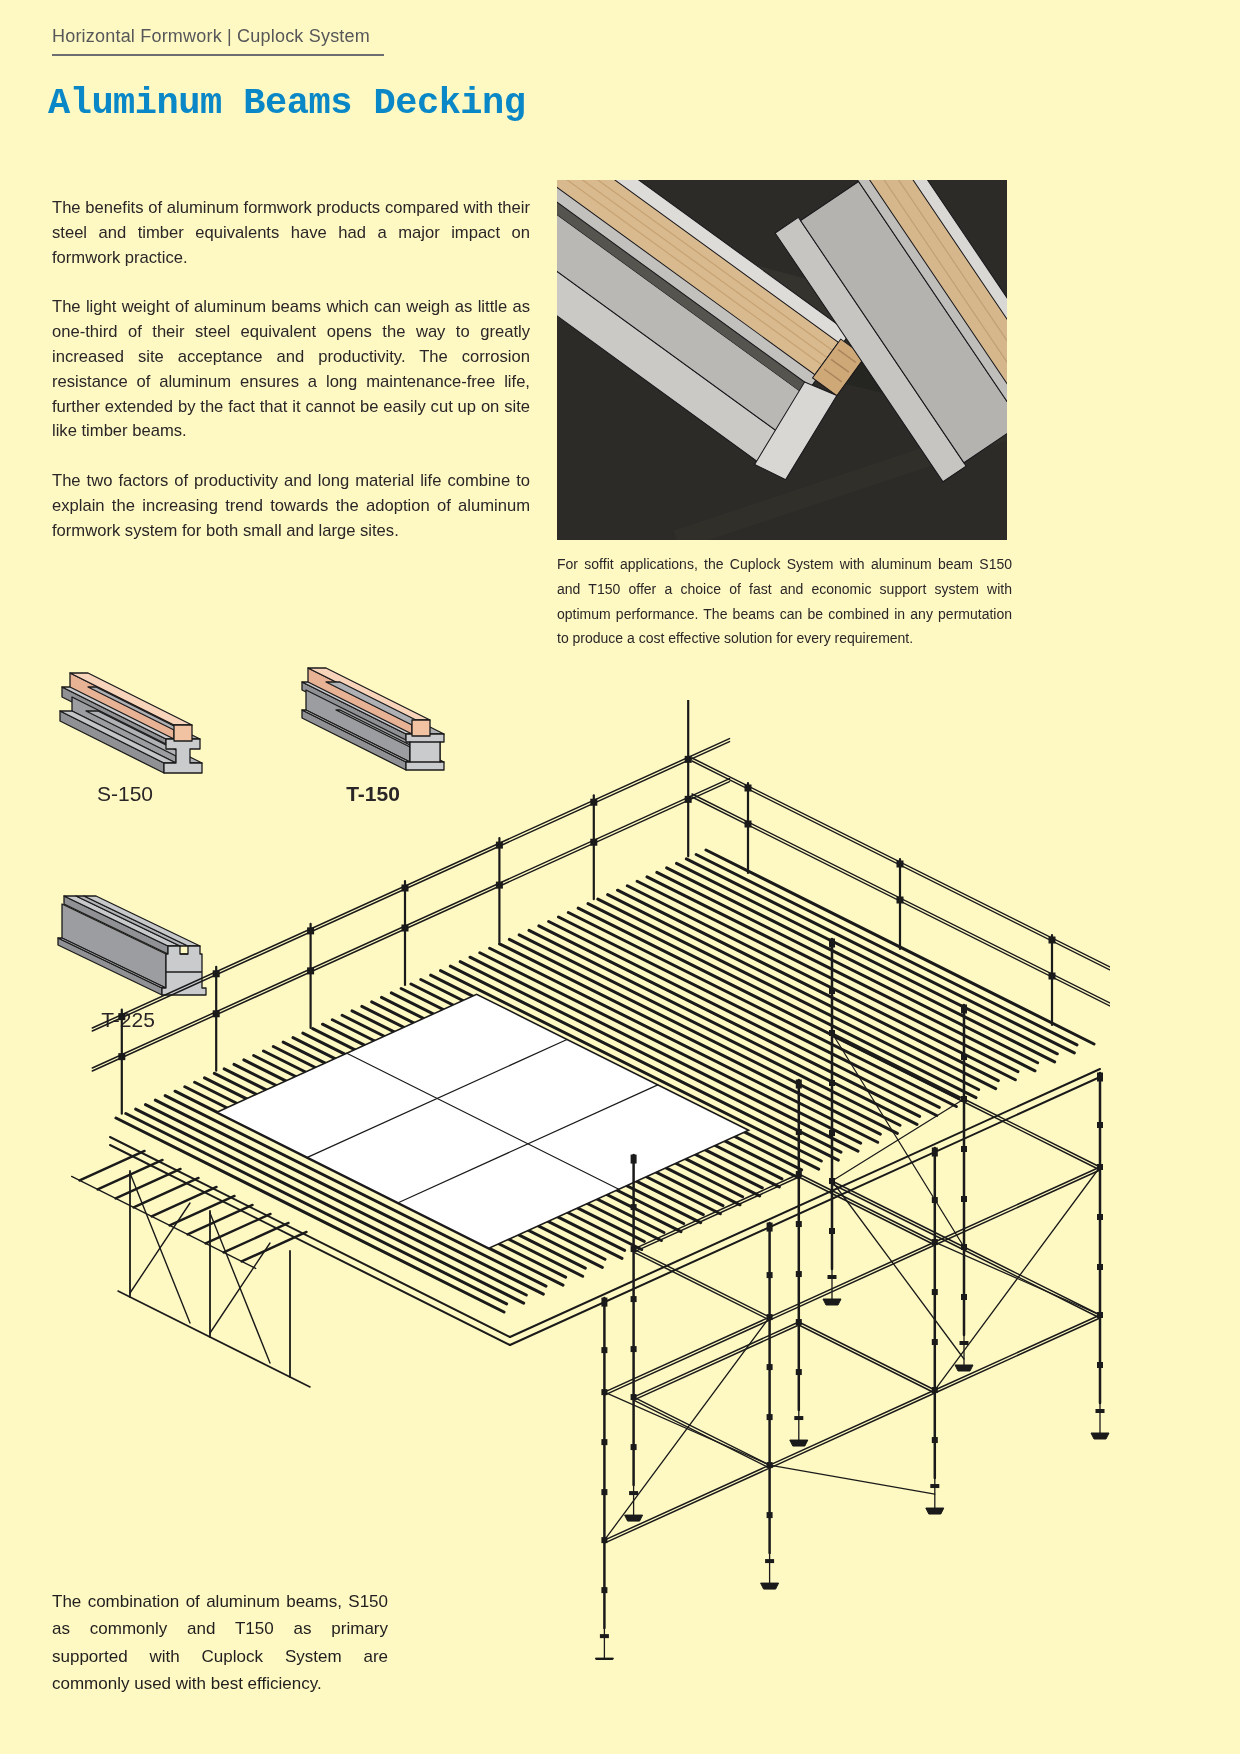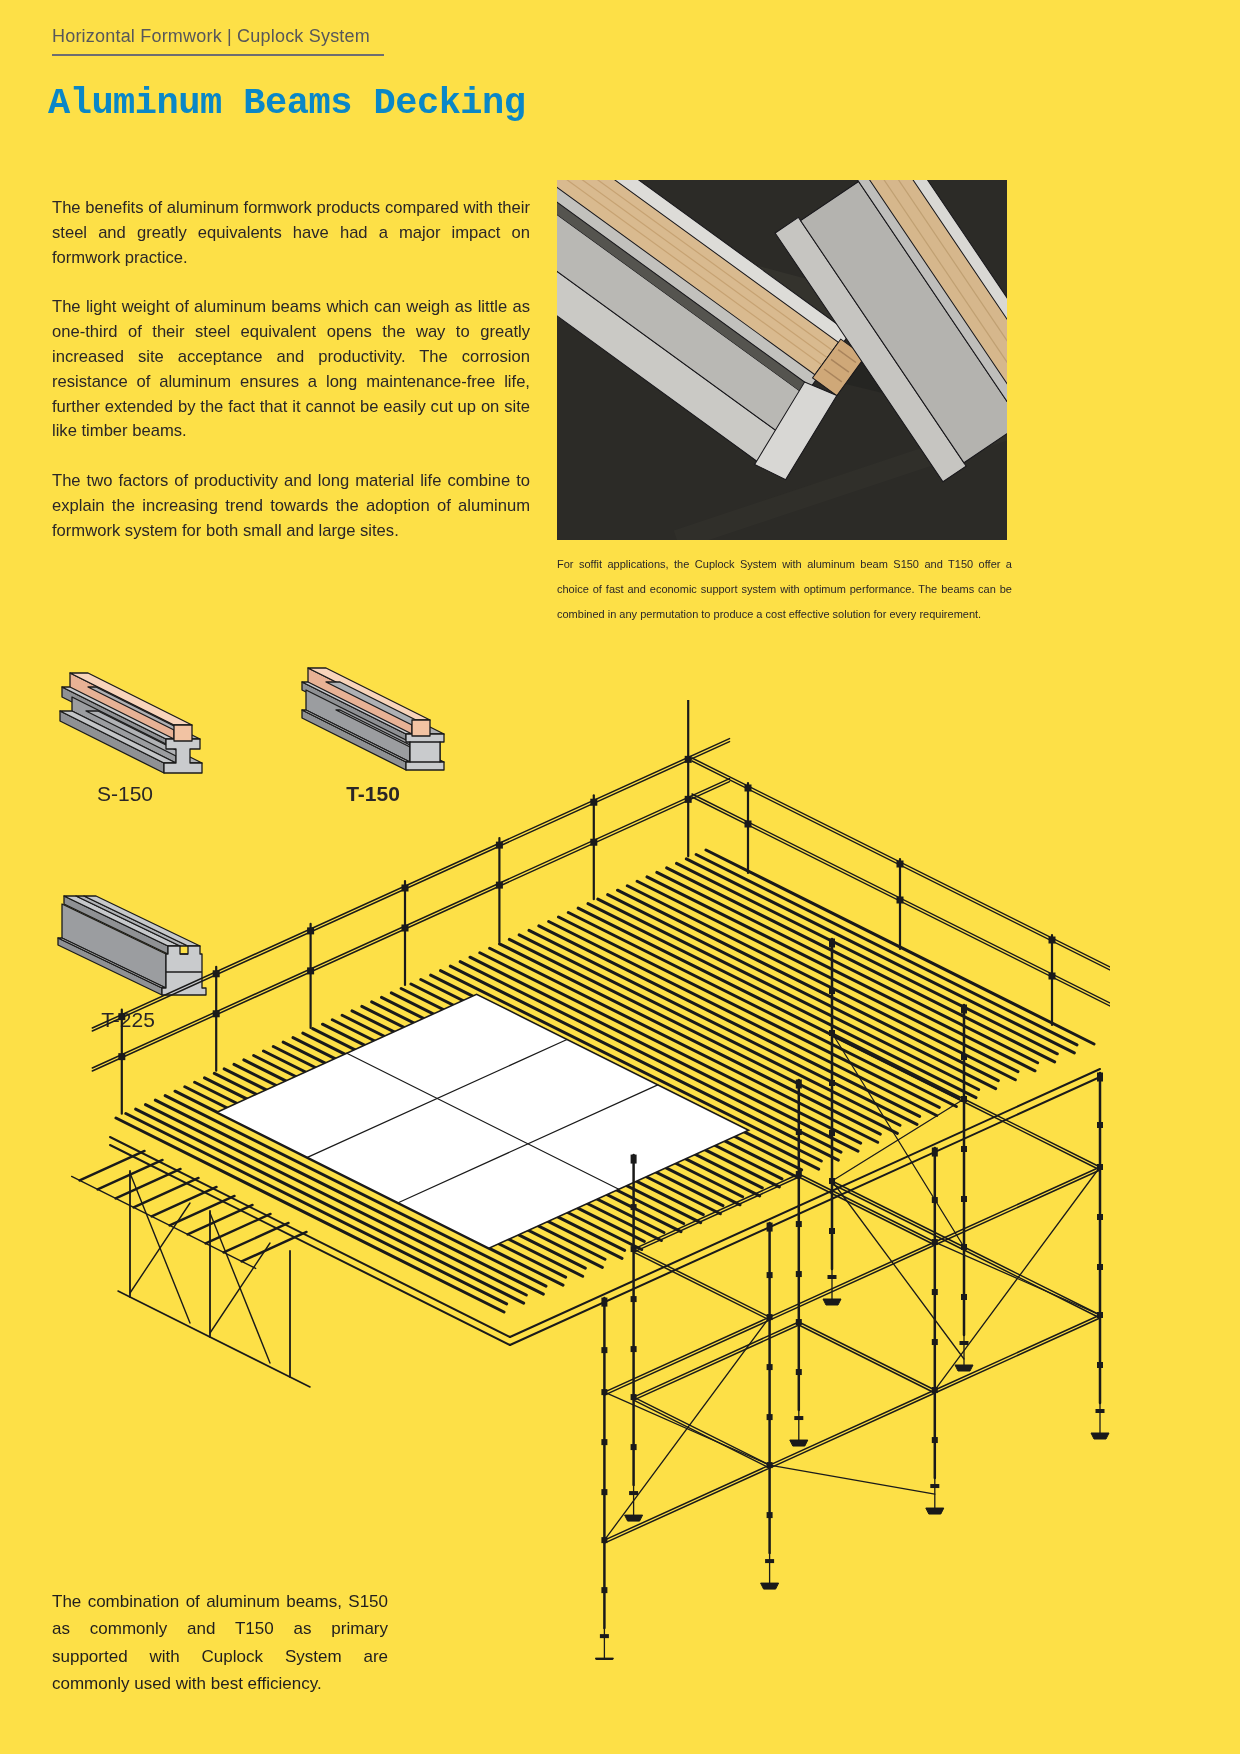--- a/index.html
+++ b/index.html
@@ -1,43 +1,43 @@
 <!DOCTYPE html>
 <html><head>
 <meta charset="utf-8">
 <style>
   html,body{margin:0;padding:0;background:#e8e8e8;}
-  #page{position:relative;width:1240px;height:1754px;background:#fde047;margin:0 auto;
+  #page{position:relative;width:1240px;height:1754px;background:#fef9c3;margin:0 auto;
         font-family:"Liberation Sans",sans-serif;color:#2a2627;overflow:hidden;}
   #header{position:absolute;left:52px;top:26px;font-size:18px;color:#57575a;
           border-bottom:2px solid #6d6e71;padding:0 14px 7px 0;letter-spacing:.2px;}
   #title{position:absolute;left:48px;top:82px;font-size:37px;font-weight:800;color:#0a87c7;
          letter-spacing:-.5px;font-family:Liberation Mono, monospace;}
   .col-left{position:absolute;left:52px;top:196px;width:478px;}
   .col-left p{margin:0 0 25px 0;font-size:16.6px;line-height:24.8px;text-align:justify;}
   #photo{position:absolute;left:557px;top:180px;width:450px;height:360px;}
-  #caption{position:absolute;left:557px;top:552px;width:455px;font-size:11px;
+  #caption{position:absolute;left:557px;top:552px;width:455px;font-size:14px;
            line-height:24.8px;text-align:justify;}
   .beam-fig{position:absolute;}
   .beam-label{position:absolute;width:150px;text-align:center;font-size:21px;color:#2a2627;}
   #scaffold-wrap{position:absolute;left:50px;top:700px;width:1060px;height:960px;}
   #footer-note{position:absolute;left:52px;top:1588px;width:336px;font-size:17px;
                line-height:27.4px;text-align:justify;color:#201e1e;}
   svg{display:block;}
 </style>
 </head>
 <body>
 
 <div id="page">
 
   <div id="header">Horizontal Formwork | Cuplock System</div>
   <div id="title">Aluminum Beams Decking</div>
 
   <div class="col-left">
-    <p>The benefits of aluminum formwork products compared with their steel and greatly equivalents have had a major impact on formwork practice.</p>
+    <p>The benefits of aluminum formwork products compared with their steel and timber equivalents have had a major impact on formwork practice.</p>
     <p>The light weight of aluminum beams which can weigh as little as one-third of their steel equivalent opens the way to greatly increased site acceptance and productivity. The corrosion resistance of aluminum ensures a long maintenance-free life, further extended by the fact that it cannot be easily cut up on site like timber beams.</p>
     <p>The two factors of productivity and long material life combine to explain the increasing trend towards the adoption of aluminum formwork system for both small and large sites.</p>
   </div>
 
   <div id="photo">
     <svg width="450" height="360" viewBox="0 0 450 360">
       <defs>
           <clipPath id="ph">
             <rect x="0" y="0" width="450" height="360"></rect>
           </clipPath>

